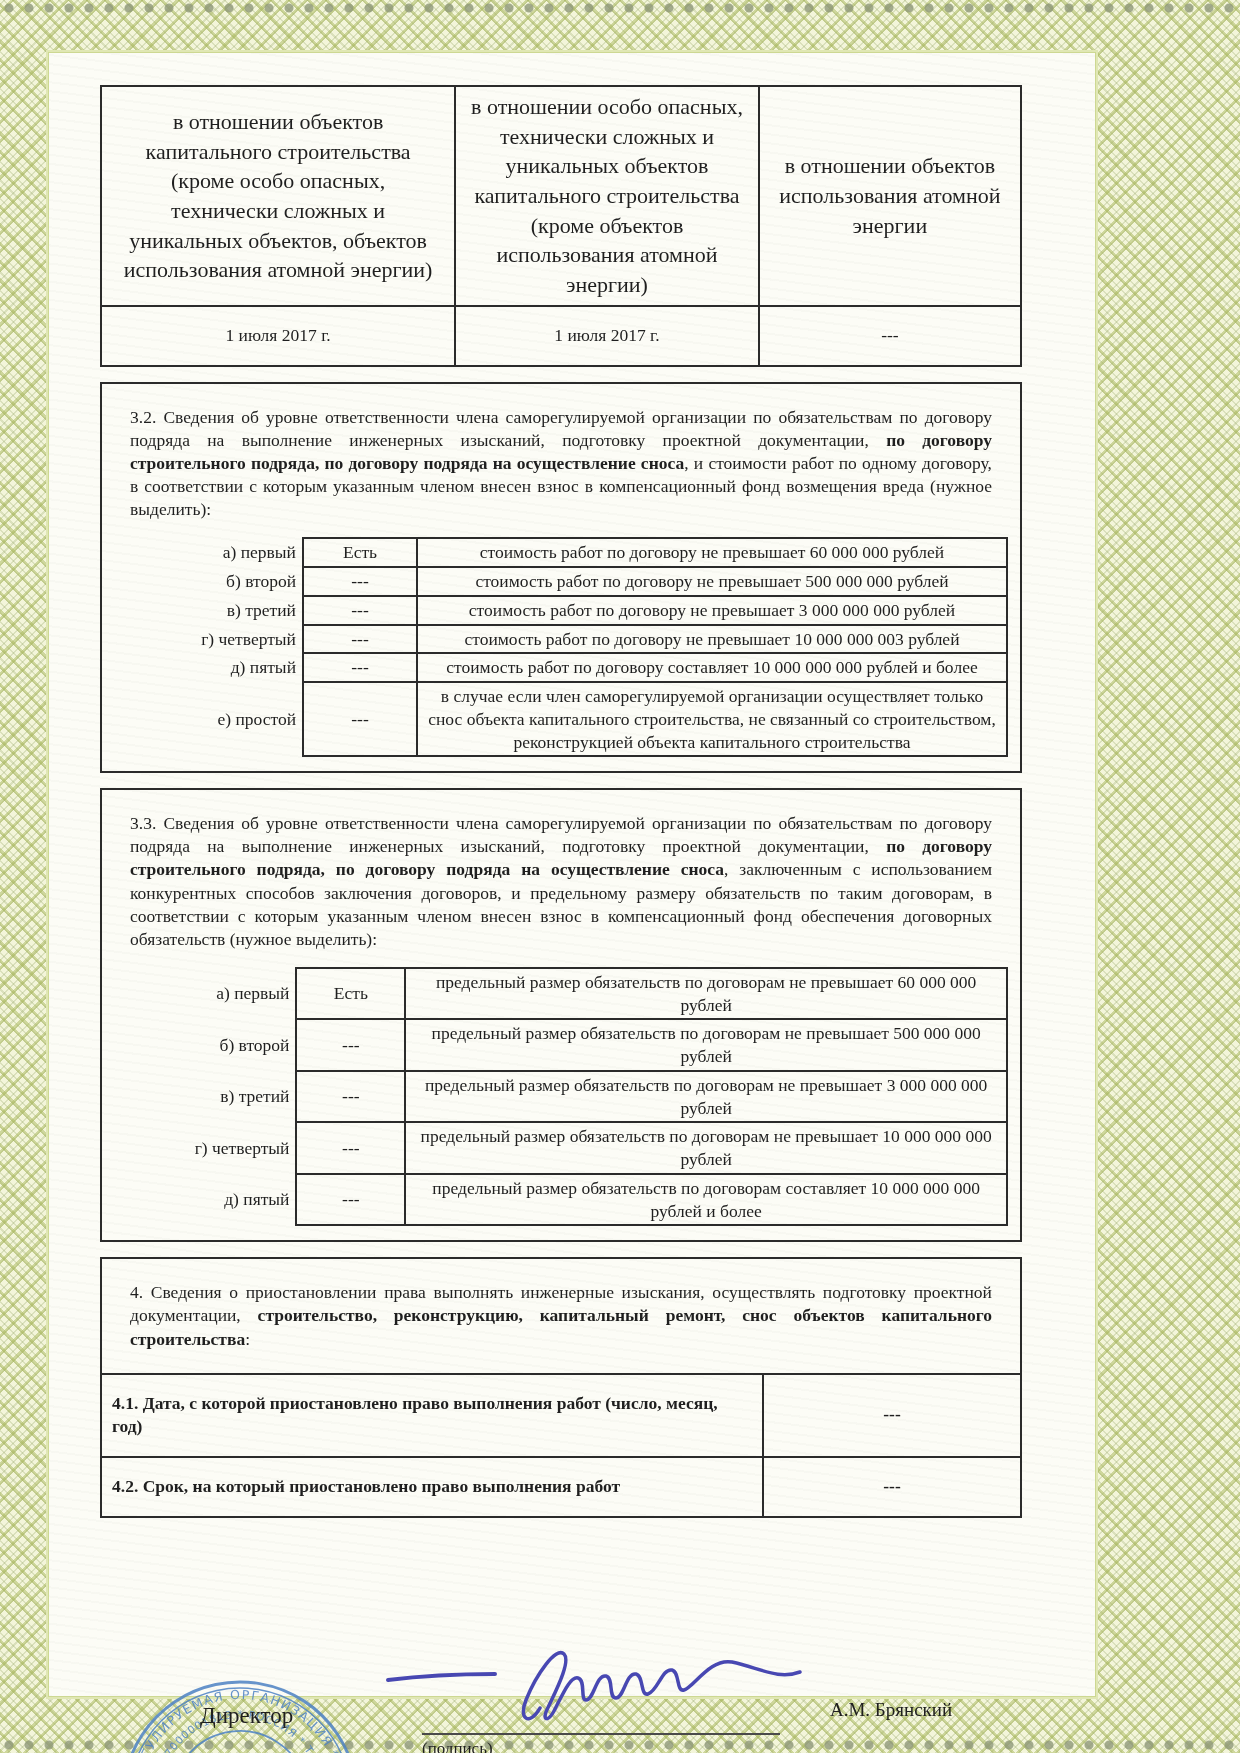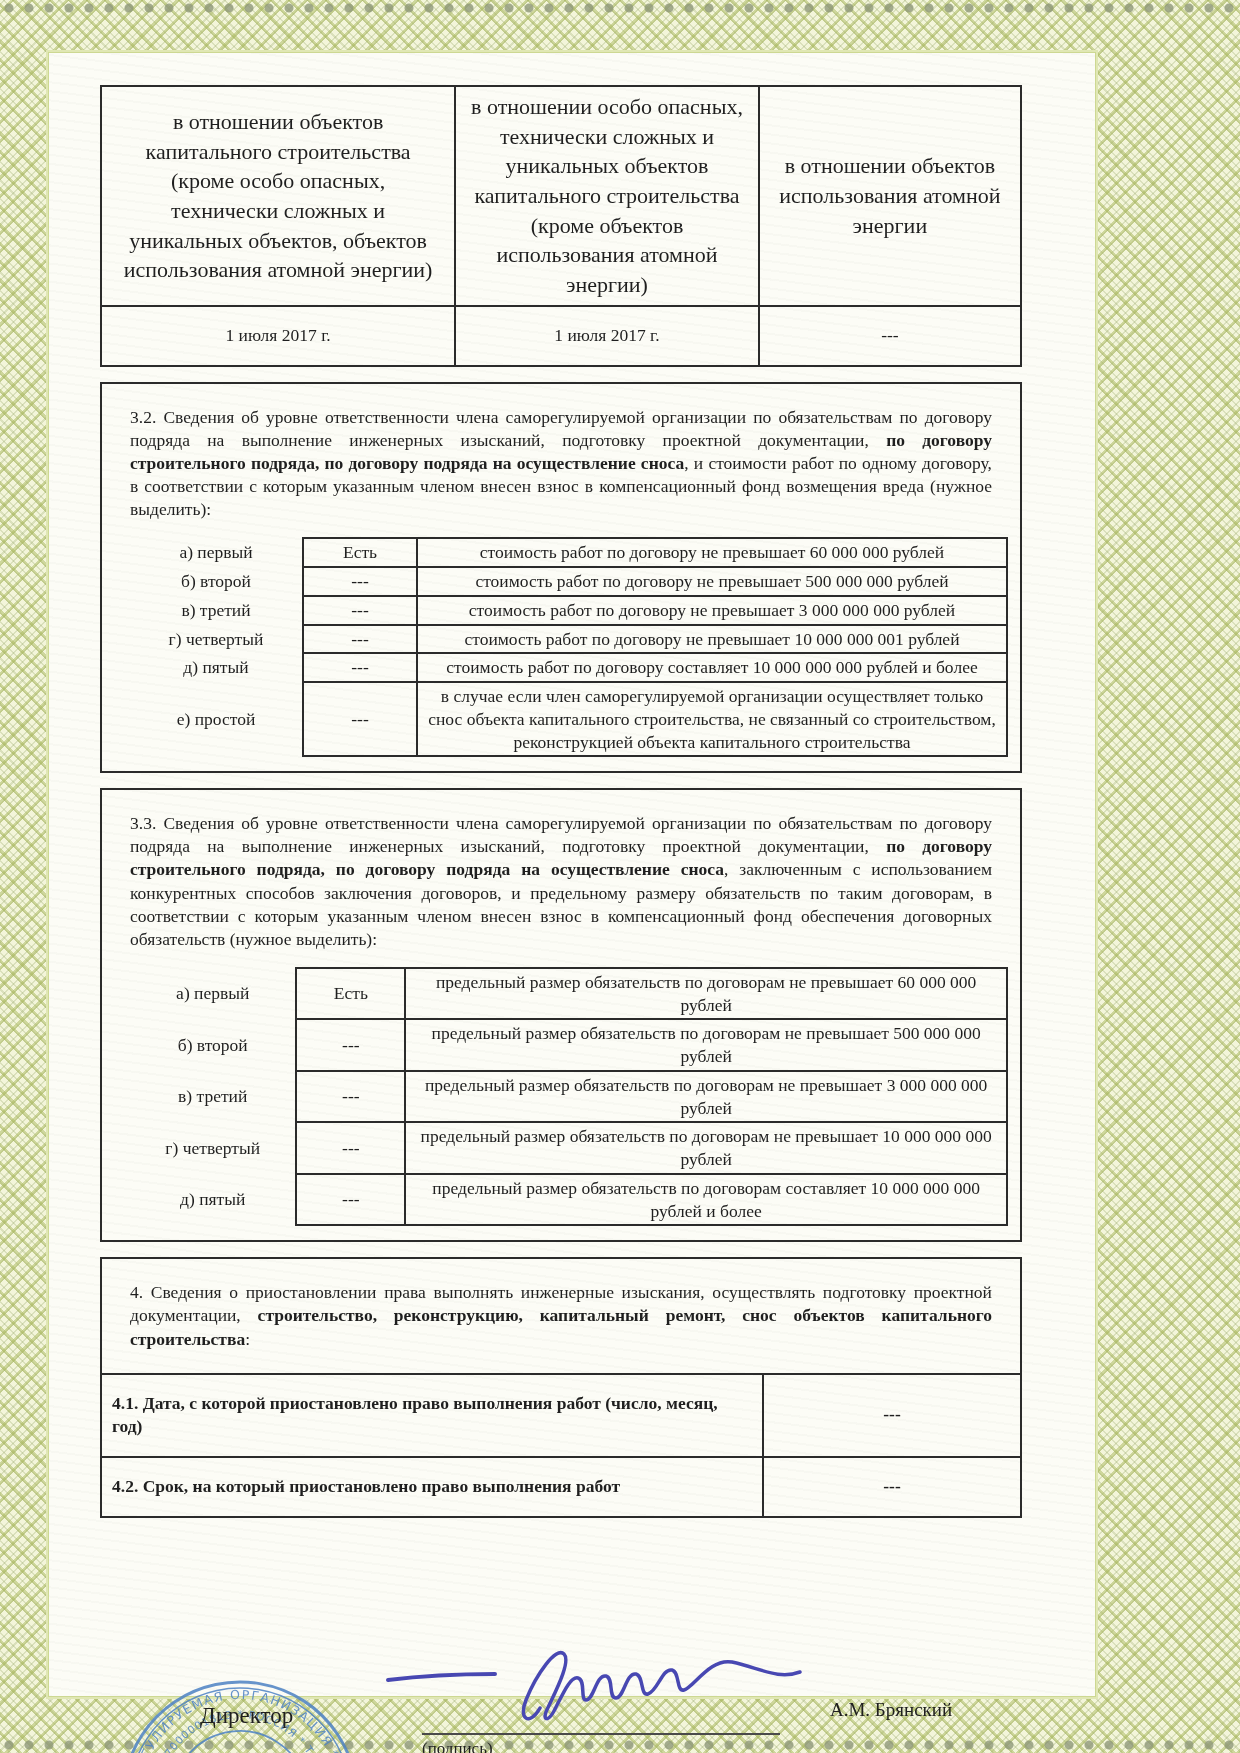--- a/index.html
+++ b/index.html
@@ -46,21 +46,21 @@
   .validity td{
     border:2px solid #2b2b2b;font-size:17.5px;text-align:center;padding:16px 6px;height:26px;margin-top:24px;
   }
   .box{border:2px solid #2b2b2b;margin-top:15px;}
   .box .pad{padding:6px 12px 10px 12px;}
   .para{margin:16px;font-size:17.5px;line-height:1.32;text-align:justify;}
   .para b{font-weight:bold;}
 
   .levels{margin:8px 0 4px 0;}
   .levels td{font-size:17.5px;line-height:1.3;vertical-align:middle;padding:2px 6px;}
-  .levels td.lbl{border:none;width:160px;padding-left:22px;text-align:center;margin-top:37px;}
+  .levels td.lbl{border:none;width:160px;padding-left:22px;text-align:right;margin-top:37px;}
   .levels td.st{border:2px solid #2b2b2b;width:100px;text-align:center;}
   .levels td.ds{border:2px solid #2b2b2b;text-align:center;}
 
   .susp td{font-size:17.5px;line-height:1.35;vertical-align:middle;padding:17px 10px;font-weight:bold;}
   .susp td.q{width:640px;text-align:left;border-top:2px solid #2b2b2b;}
   .susp td.v{text-align:center;border-top:2px solid #2b2b2b;border-left:2px solid #2b2b2b;}
 
   
   .sig-block{position:relative;height:560px;margin-top:55px;}
   .director{position:absolute;left:100px;top:130px;font-size:23px;z-index:2;}
@@ -110,21 +110,21 @@
             <td class="ds">стоимость работ по договору не превышает 500 000 000 рублей</td>
           </tr>
           <tr>
             <td class="lbl">в) третий</td>
             <td class="st">---</td>
             <td class="ds">стоимость работ по договору не превышает 3 000 000 000 рублей</td>
           </tr>
           <tr>
             <td class="lbl">г) четвертый</td>
             <td class="st">---</td>
-            <td class="ds">стоимость работ по договору не превышает 10 000 000 001 рублей</td>
+            <td class="ds">стоимость работ по договору не превышает 10 000 000 003 рублей</td>
           </tr>
           <tr>
             <td class="lbl">д) пятый</td>
             <td class="st">---</td>
             <td class="ds">стоимость работ по договору составляет 10 000 000 000 рублей и более</td>
           </tr>
           <tr>
             <td class="lbl">е) простой</td>
             <td class="st">---</td>
             <td class="ds">в случае если член саморегулируемой организации осуществляет только снос объекта капитального строительства, не связанный со строительством, реконструкцией объекта капитального строительства</td>

